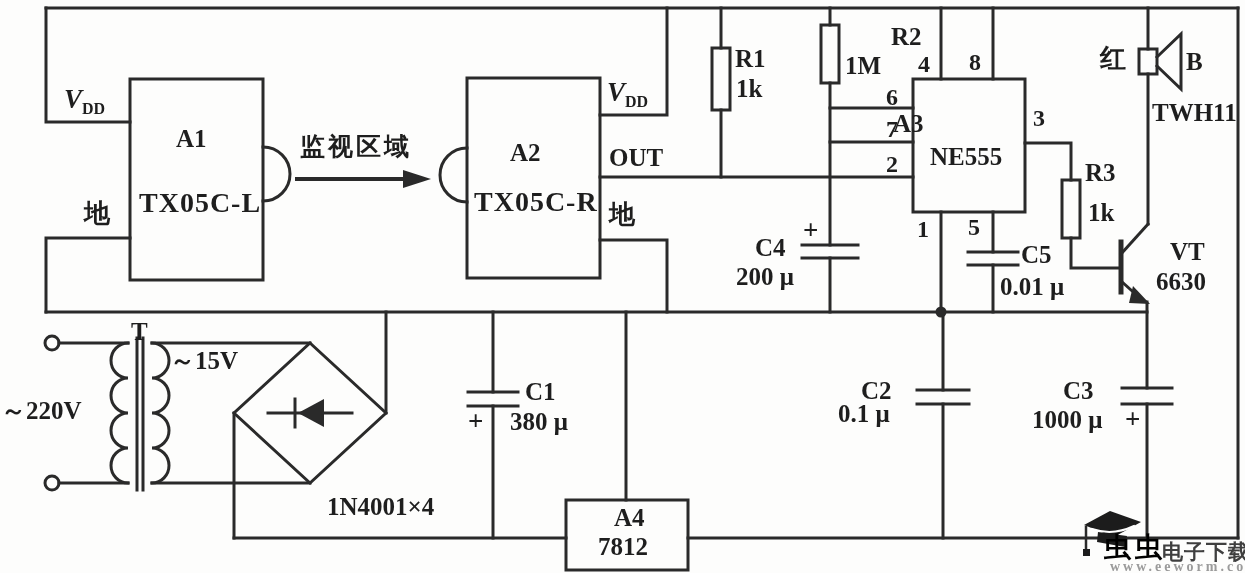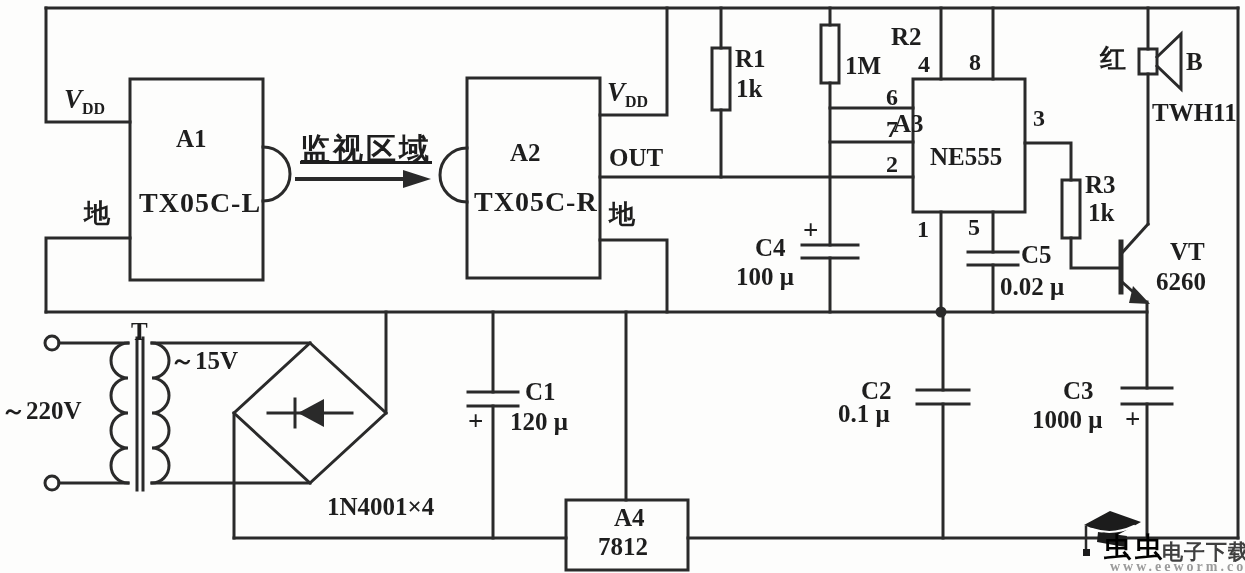--- a/index.html
+++ b/index.html
@@ -10,21 +10,21 @@
   }
   #wires{position:absolute;left:0;top:0;}
   .lbl{position:absolute;white-space:nowrap;line-height:1;}
   .ref{font-size:25px;font-weight:700;}
   .pin{font-size:24px;font-weight:700;}
   .cjk{font-size:26px;font-weight:700;letter-spacing:1px;}
   .part{font-size:28px;font-weight:700;letter-spacing:1px;}
   .plus{font-size:27px;font-weight:700;}
   .vddV{font-size:27px;font-weight:700;font-style:italic;}
   .vddSub{font-size:16px;font-weight:700;vertical-align:-6px;letter-spacing:0;text-align:center;}
-  .beam{font-size:30px;font-weight:700;letter-spacing:3px;text-decoration:underline;}
+  .beam{font-size:25px;font-weight:700;letter-spacing:3px;}
   .wm-brand{font-size:27px;font-weight:700;letter-spacing:4px;}
   .wm-site{font-size:21px;font-weight:700;letter-spacing:1px;color:#3f3f3f;}
   .wm-url{font-size:14px;font-weight:700;letter-spacing:3px;color:#9b9b9b;}
 </style>
 </head>
 <body>
 
 <div id="stage">
 
   <svg id="wires" width="1245" height="573" viewBox="0 0 1245 573" fill="none" stroke="#2a2a2a" stroke-width="3" stroke-linecap="square">
@@ -185,44 +185,44 @@
   <div class="lbl pin" style="left:886px;top:117px">7</div>
   <div class="lbl pin" style="left:886px;top:152px">2</div>
   <div class="lbl pin" style="left:1033px;top:106px">3</div>
   <div class="lbl pin" style="left:917px;top:217px">1</div>
   <div class="lbl pin" style="left:968px;top:215px">5</div>
   <div class="lbl ref" style="left:893px;top:111px">A3</div>
   <div class="lbl ref" style="left:930px;top:144px">NE555</div>
 
   <div class="lbl plus" style="left:803px;top:217px">+</div>
   <div class="lbl ref" style="left:755px;top:235px">C4</div>
-  <div class="lbl ref" style="left:736px;top:264px">100 μ</div>
+  <div class="lbl ref" style="left:736px;top:264px">200 μ</div>
 
   <div class="lbl ref" style="left:1021px;top:242px">C5</div>
-  <div class="lbl ref" style="left:1000px;top:274px">0.02 μ</div>
-
-  <div class="lbl ref" style="left:1085px;top:172px">R3</div>
+  <div class="lbl ref" style="left:1000px;top:274px">0.01 μ</div>
+
+  <div class="lbl ref" style="left:1085px;top:160px">R3</div>
   <div class="lbl ref" style="left:1088px;top:200px">1k</div>
 
   <div class="lbl ref" style="left:1170px;top:239px">VT</div>
-  <div class="lbl ref" style="left:1156px;top:269px">6260</div>
+  <div class="lbl ref" style="left:1156px;top:269px">6630</div>
 
   <div class="lbl cjk" style="left:1100px;top:46px">红</div>
   <div class="lbl ref" style="left:1186px;top:49px">B</div>
   <div class="lbl ref" style="left:1152px;top:100px">TWH11</div>
 
   <div class="lbl ref" style="left:131px;top:319px">T</div>
   <div class="lbl ref" style="left:1px;top:398px">～220V</div>
   <div class="lbl ref" style="left:170px;top:348px">～15V</div>
 
   <div class="lbl ref" style="left:327px;top:494px">1N4001×4</div>
 
   <div class="lbl plus" style="left:468px;top:408px">+</div>
   <div class="lbl ref" style="left:525px;top:379px">C1</div>
-  <div class="lbl ref" style="left:510px;top:409px">120 μ</div>
+  <div class="lbl ref" style="left:510px;top:409px">380 μ</div>
 
   <div class="lbl ref" style="left:614px;top:505px">A4</div>
   <div class="lbl ref" style="left:598px;top:534px">7812</div>
 
   <div class="lbl ref" style="left:861px;top:378px">C2</div>
   <div class="lbl ref" style="left:838px;top:401px">0.1 μ</div>
 
   <div class="lbl ref" style="left:1063px;top:378px">C3</div>
   <div class="lbl ref" style="left:1032px;top:407px">1000 μ</div>
   <div class="lbl plus" style="left:1125px;top:406px">+</div>

